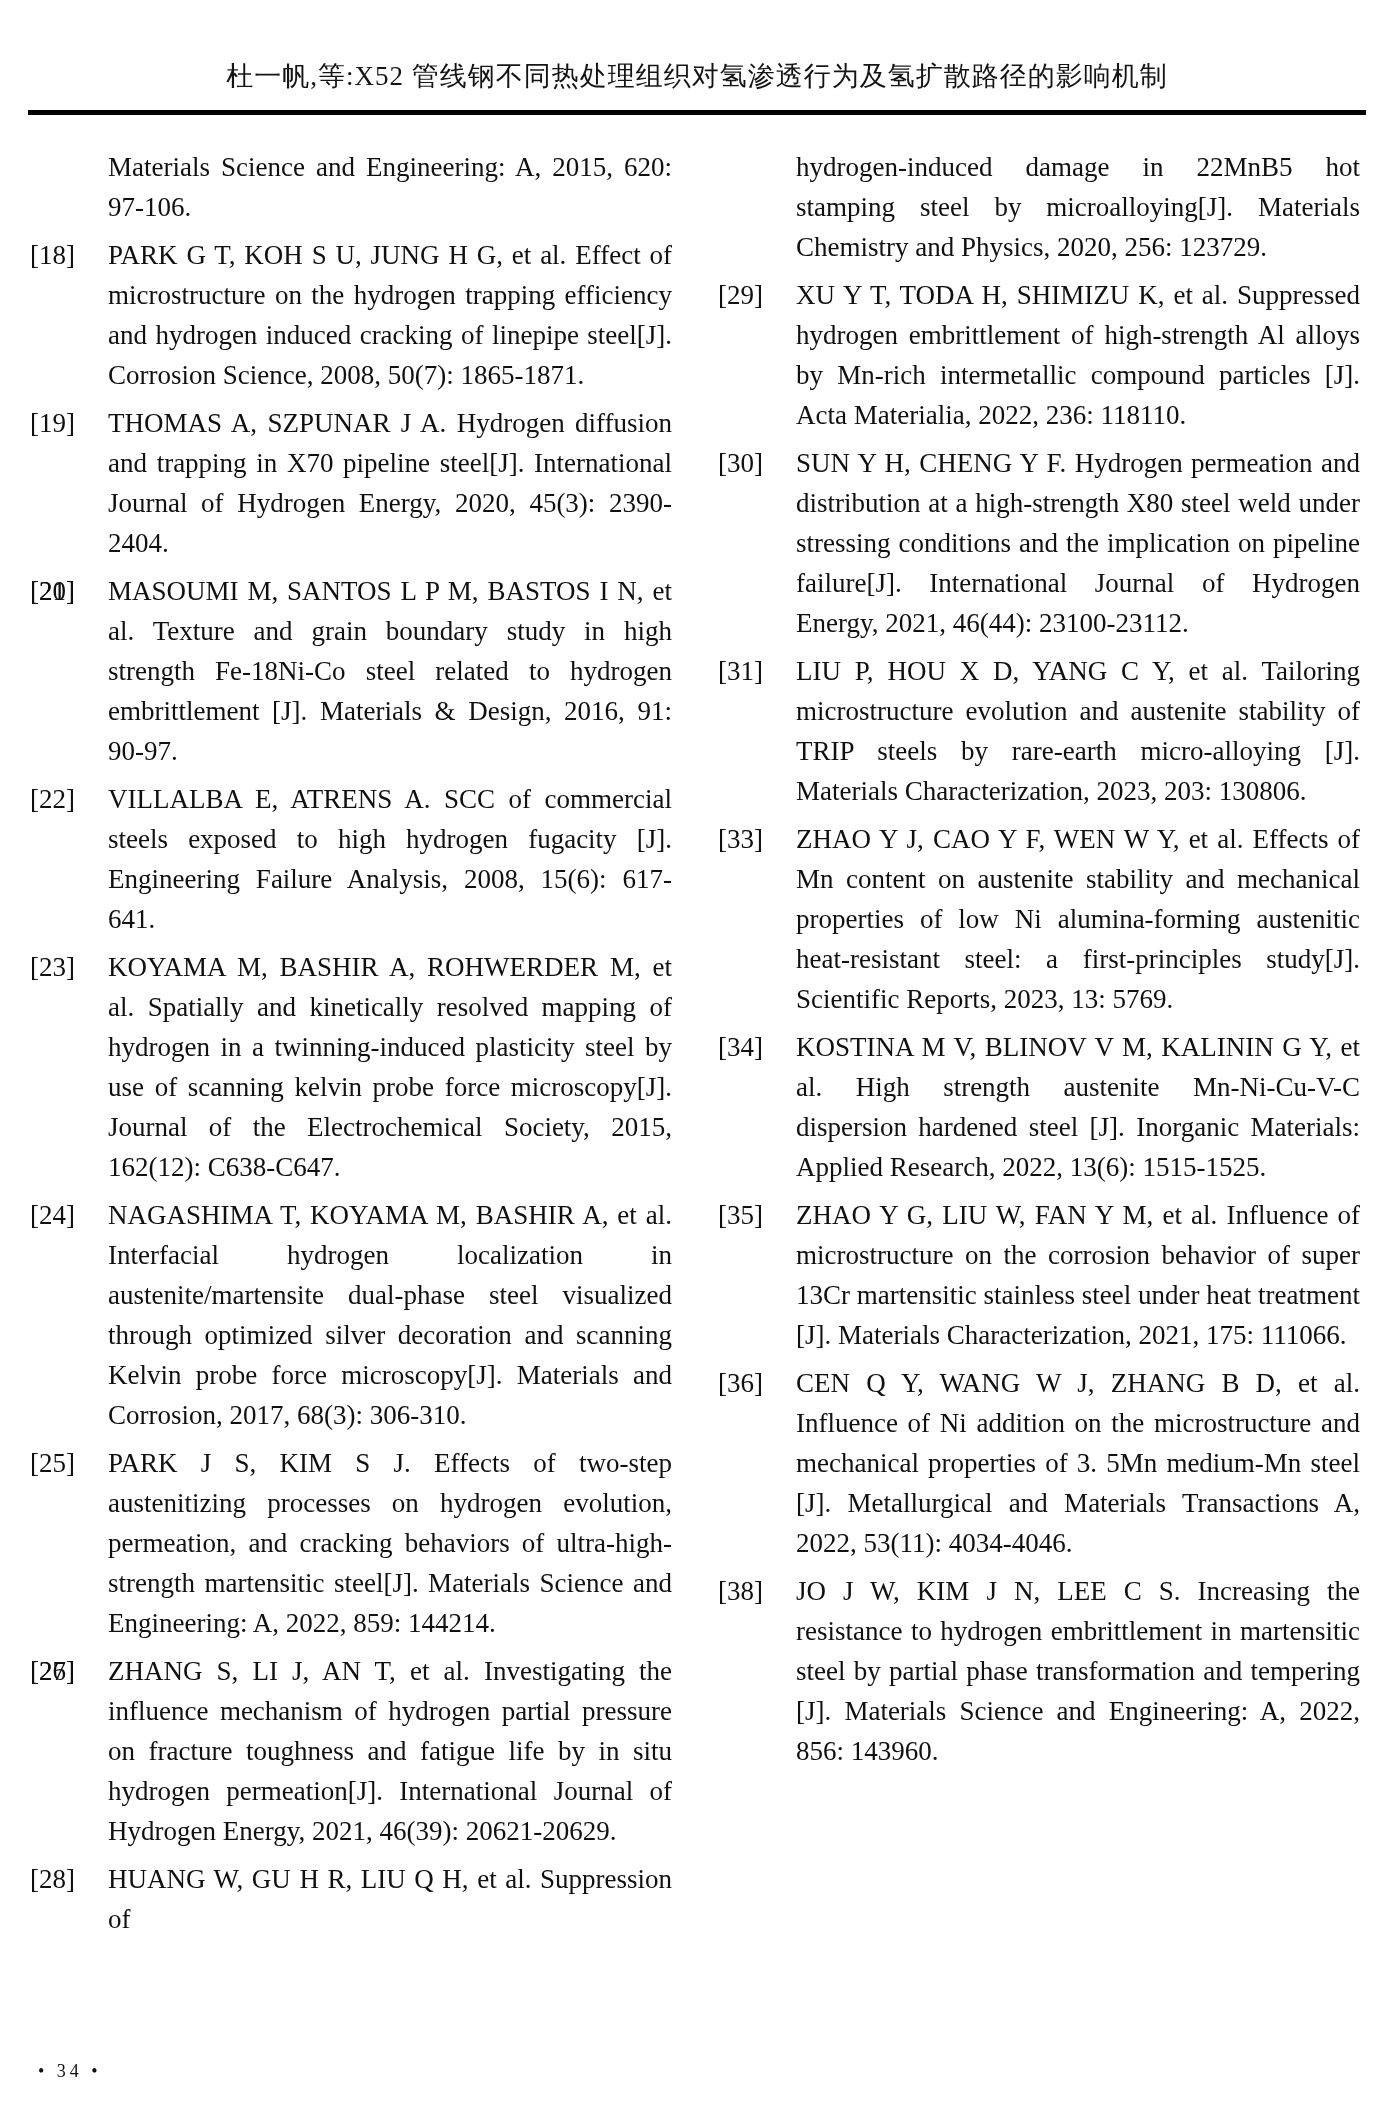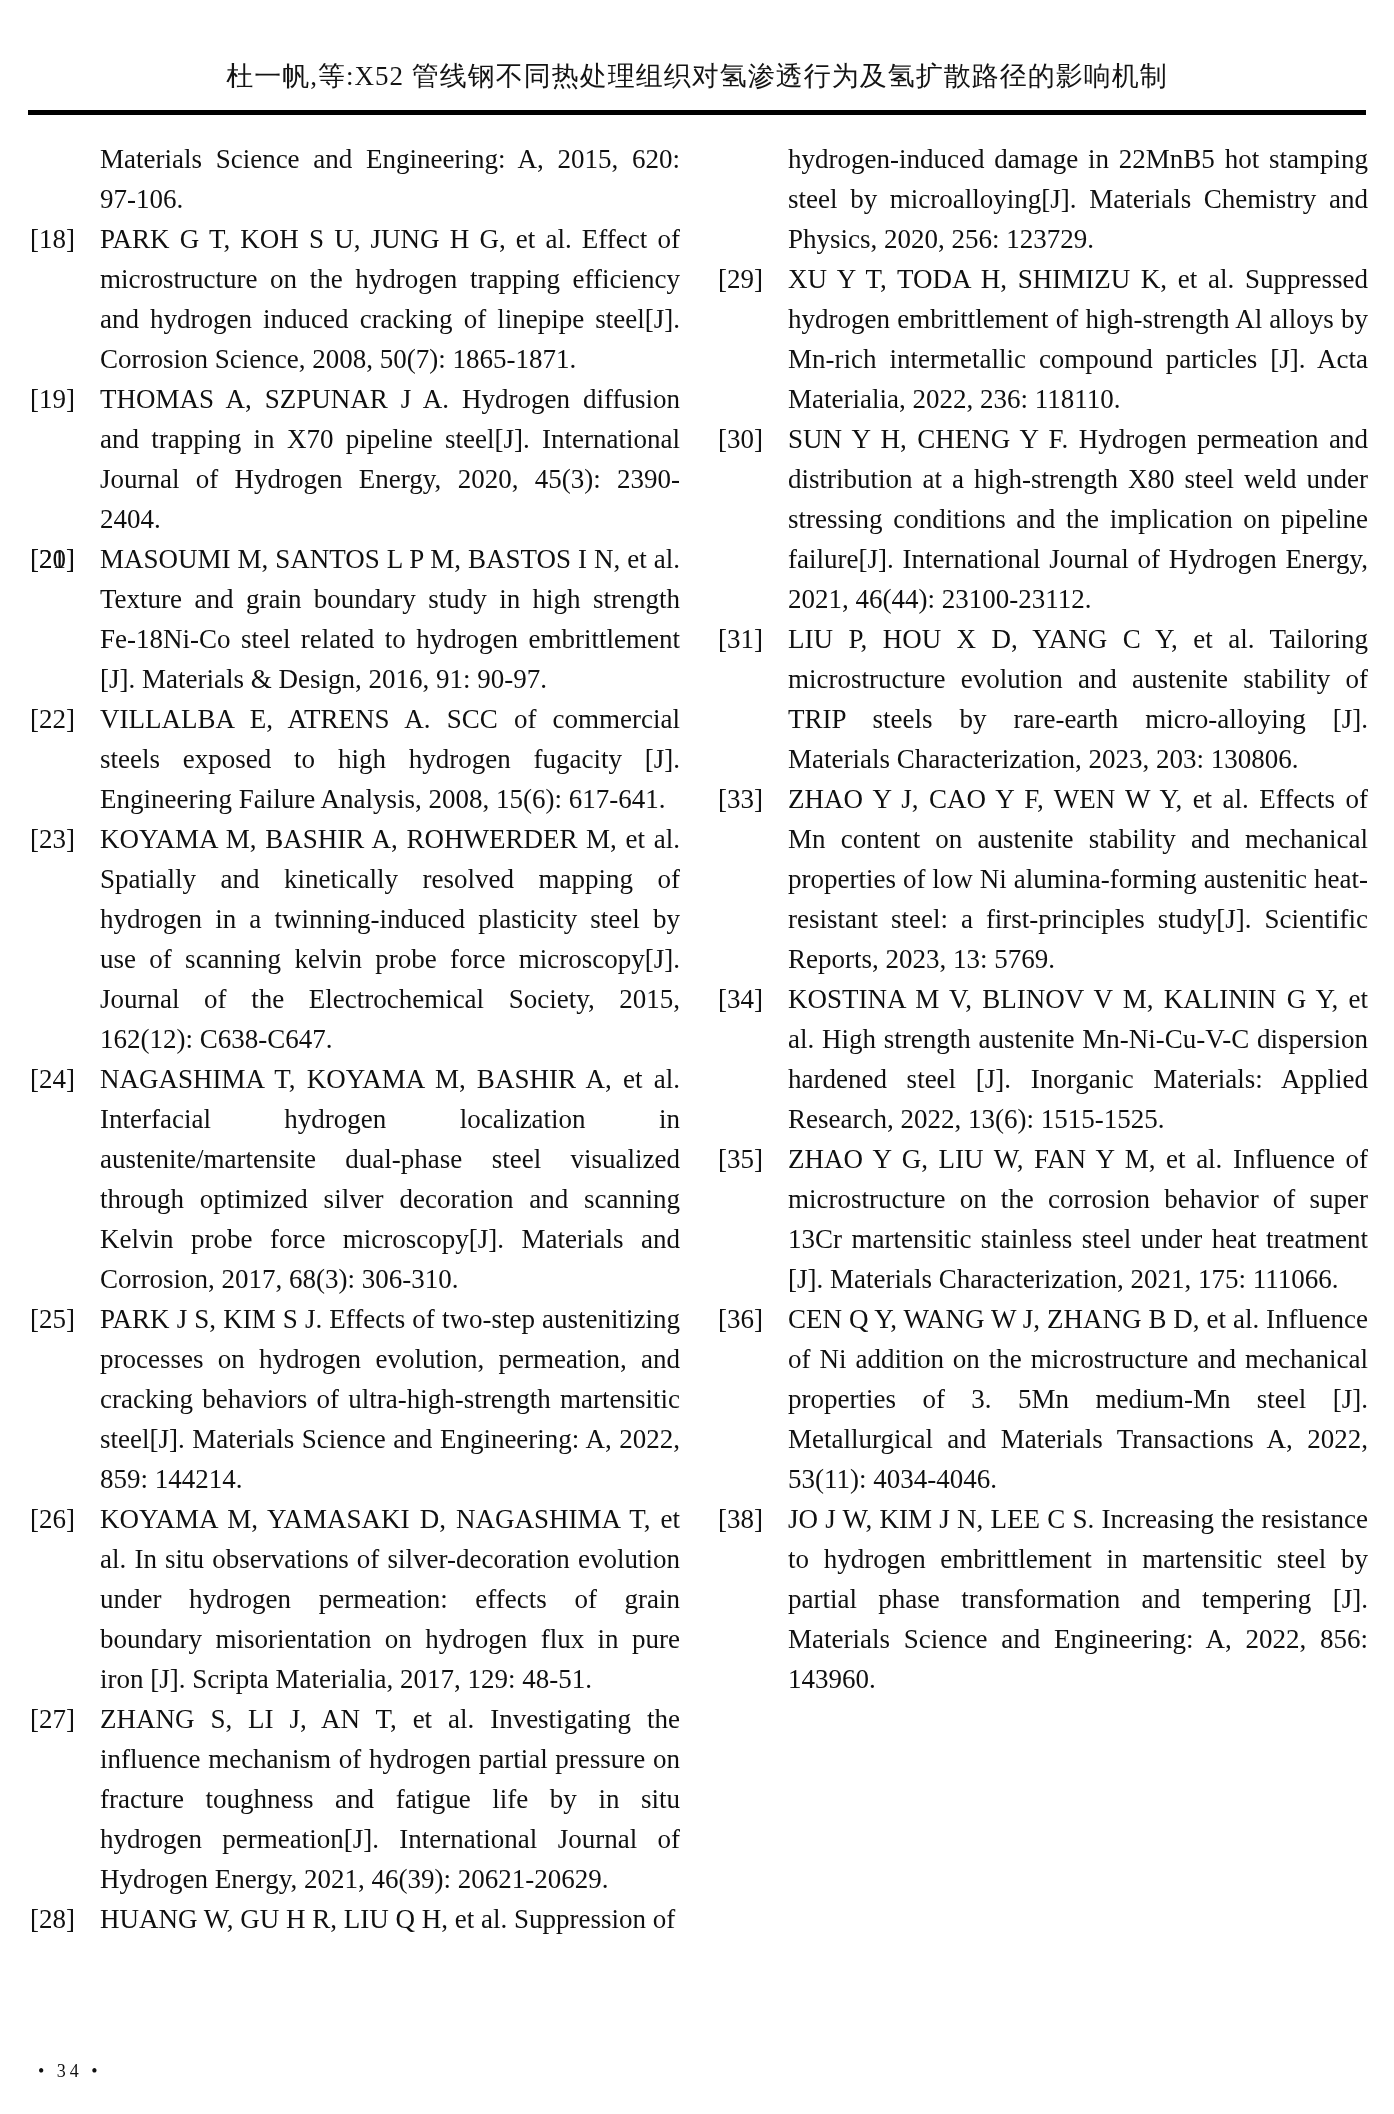--- a/index.html
+++ b/index.html
@@ -33,21 +33,21 @@
     padding-left:70px;
     font-size:27px;
     line-height:40px;
     text-align:justify;
   }
   .ref-label {
     position:absolute;
     left:0; top:0;
     white-space:nowrap;
   }
-  .ref-text { margin:0; }
+  .ref-text { margin:8px; }
   .footer {
     position:absolute;
     left:38px; bottom:32px;
     font-size:18px;
     letter-spacing:4px;
   }
 </style>
 </head>
 <body>
 
@@ -91,21 +91,20 @@
       <div class="ref">
         <span class="ref-label">[24]</span>
         <p class="ref-text">NAGASHIMA T, KOYAMA M, BASHIR A, et al. Interfacial hydrogen localization in austenite/martensite dual-phase steel visualized through optimized silver decoration and scanning Kelvin probe force microscopy[J]. Materials and Corrosion, 2017, 68(3): 306-310.</p>
       </div>
       <div class="ref">
         <span class="ref-label">[25]</span>
         <p class="ref-text">PARK J S, KIM S J. Effects of two-step austenitizing processes on hydrogen evolution, permeation, and cracking behaviors of ultra-high-strength martensitic steel[J]. Materials Science and Engineering: A, 2022, 859: 144214.</p>
       </div>
       <div class="ref">
         <span class="ref-label">[26]</span>
-        <p class="ref-text">KOYAMA M, YAMASAKI D, NAGASHIMA T, et al. In situ observations of silver-decoration evolution under hydrogen permeation: effects of grain boundary misorientation on hydrogen flux in pure iron [J]. Scripta Materialia, 2017, 129: 48-51.</p>
       </div>
       <div class="ref">
         <span class="ref-label">[27]</span>
         <p class="ref-text">ZHANG S, LI J, AN T, et al. Investigating the influence mechanism of hydrogen partial pressure on fracture toughness and fatigue life by in situ hydrogen permeation[J]. International Journal of Hydrogen Energy, 2021, 46(39): 20621-20629.</p>
       </div>
       <div class="ref">
         <span class="ref-label">[28]</span>
         <p class="ref-text">HUANG W, GU H R, LIU Q H, et al. Suppression of</p>
       </div>
     </div>

